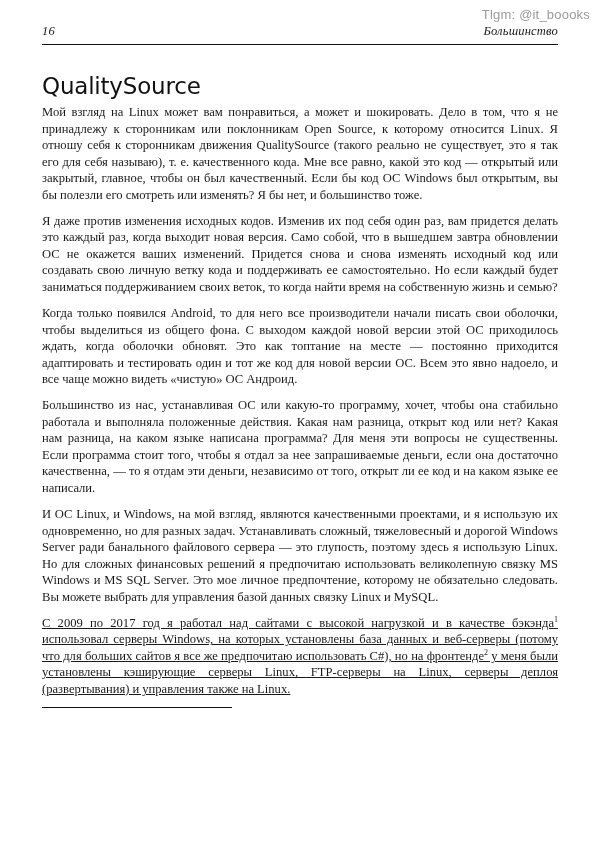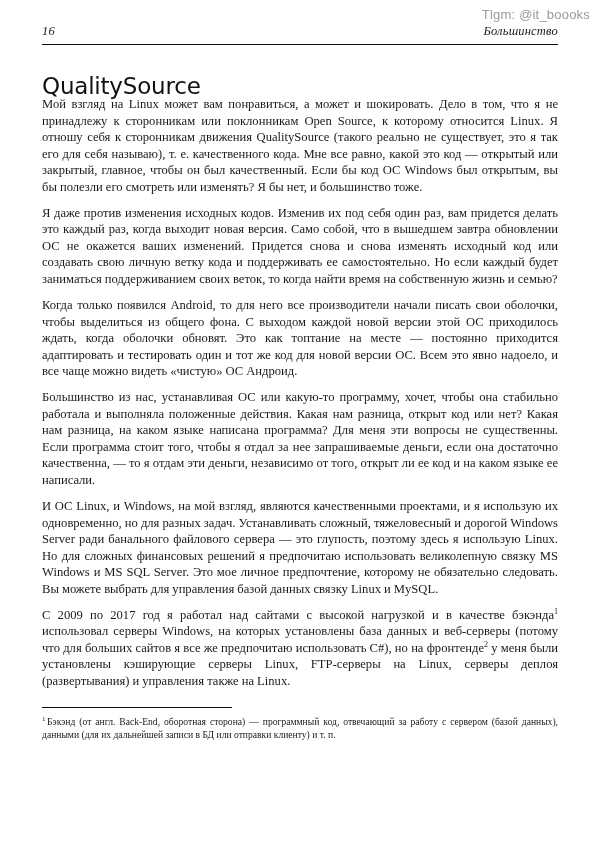--- a/index.html
+++ b/index.html
@@ -72,34 +72,34 @@
     font-family: "DejaVu Sans", "Liberation Sans", sans-serif;
     font-size: 23px;
     font-weight: 400;
     letter-spacing: -0.2px;
     color: #111;
   }
 
   
   .body-col {
     position: absolute;
-    top: 96px;
+    top: 104px;
     left: 42px;
     width: 516px;
   }
   .para {
     margin: 0 0 9.5px 0;
     font-size: 12.6px;
     line-height: 16.55px;
     text-align: justify;
     text-justify: inter-word;
     hyphens: manual;
     word-spacing: -0.1px;
   }
-  .para:last-child { margin-bottom: 16px; }
+  .para:last-child { margin-bottom: 16px; text-decoration: underline; }
   sup.fn {
     font-size: 8px;
     vertical-align: super;
     line-height: 0;
   }
 
   
   .fn-rule {
     position: absolute;
     left: 42px;
@@ -149,16 +149,15 @@
     <p class="para">Я даже против изменения исходных кодов. Изменив их под себя один раз, вам придется делать это каждый раз, когда выходит новая версия. Само собой, что в вышедшем завтра обновлении ОС не окажется ваших изменений. Придется снова и снова изменять исходный код или создавать свою личную ветку кода и поддерживать ее самостоятельно. Но если каждый будет заниматься поддерживанием своих веток, то когда найти время на собственную жизнь и семью?</p>
     <p class="para">Когда только появился Android, то для него все производители начали писать свои оболочки, чтобы выделиться из общего фона. С выходом каждой новой версии этой ОС приходилось ждать, когда оболочки обновят. Это как топтание на месте — постоянно приходится адаптировать и тестировать один и тот же код для новой версии ОС. Всем это явно надоело, и все чаще можно видеть «чистую» ОС Андроид.</p>
     <p class="para">Большинство из нас, устанавливая ОС или какую-то программу, хочет, чтобы она стабильно работала и выполняла положенные действия. Какая нам разница, открыт код или нет? Какая нам разница, на каком языке написана программа? Для меня эти вопросы не существенны. Если программа стоит того, чтобы я отдал за нее запрашиваемые деньги, если она достаточно качественна, — то я отдам эти деньги, независимо от того, открыт ли ее код и на каком языке ее написали.</p>
     <p class="para">И ОС Linux, и Windows, на мой взгляд, являются качественными проектами, и я использую их одновременно, но для разных задач. Устанавливать сложный, тяжеловесный и дорогой Windows Server ради банального файлового сервера — это глупость, поэтому здесь я использую Linux. Но для сложных финансовых решений я предпочитаю использовать великолепную связку MS Windows и MS SQL Server. Это мое личное предпочтение, которому не обязательно следовать. Вы можете выбрать для управления базой данных связку Linux и MySQL.</p>
     <p class="para"><span>С 2009 по 2017 год я работал над сайтами с высокой нагрузкой и в качестве бэкэнда</span><sup class="fn">1</sup><span> использовал серверы Windows, на которых установлены база данных и веб-серверы (потому что для больших сайтов я все же предпочитаю использовать C#), но на фронтенде</span><sup class="fn">2</sup><span> у меня были установлены кэширующие серверы Linux, FTP-серверы на Linux, серверы деплоя (развертывания) и управления также на Linux.</span></p>
   </div>
 
   <div class="fn-rule"></div>
 
   <div class="footnotes">
-    <p class="footnote"><sup class="fn-marker">1</sup><span>Бэкэнд (от англ. Back-End, оборотная сторона) — программный код, отвечающий за работу с сервером (базой данных), данными (для их дальнейшей записи в БД или отправки клиенту) и т. п.</span></p>
   </div>
 
 </div>
 
 </body></html>

